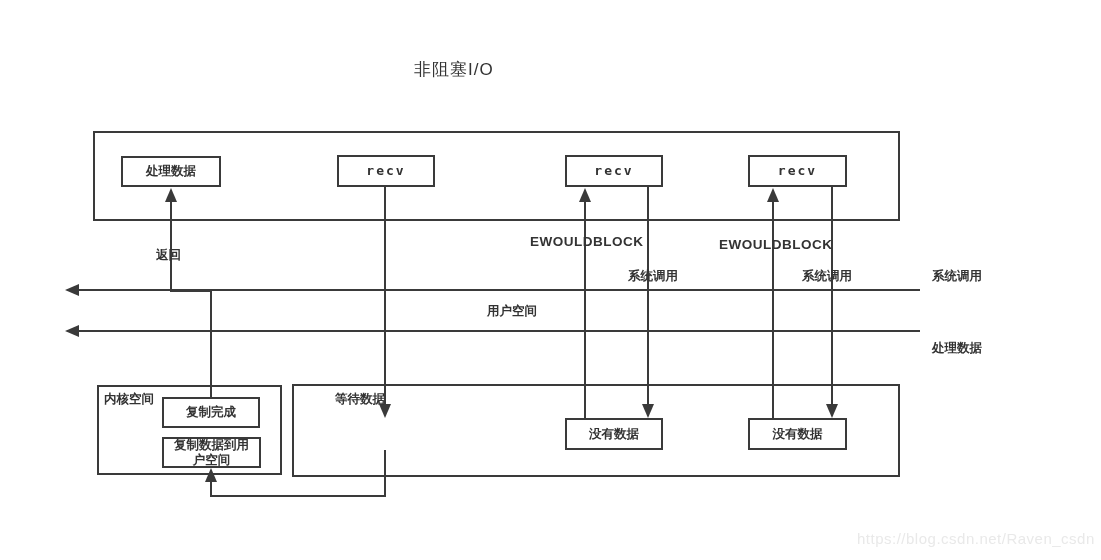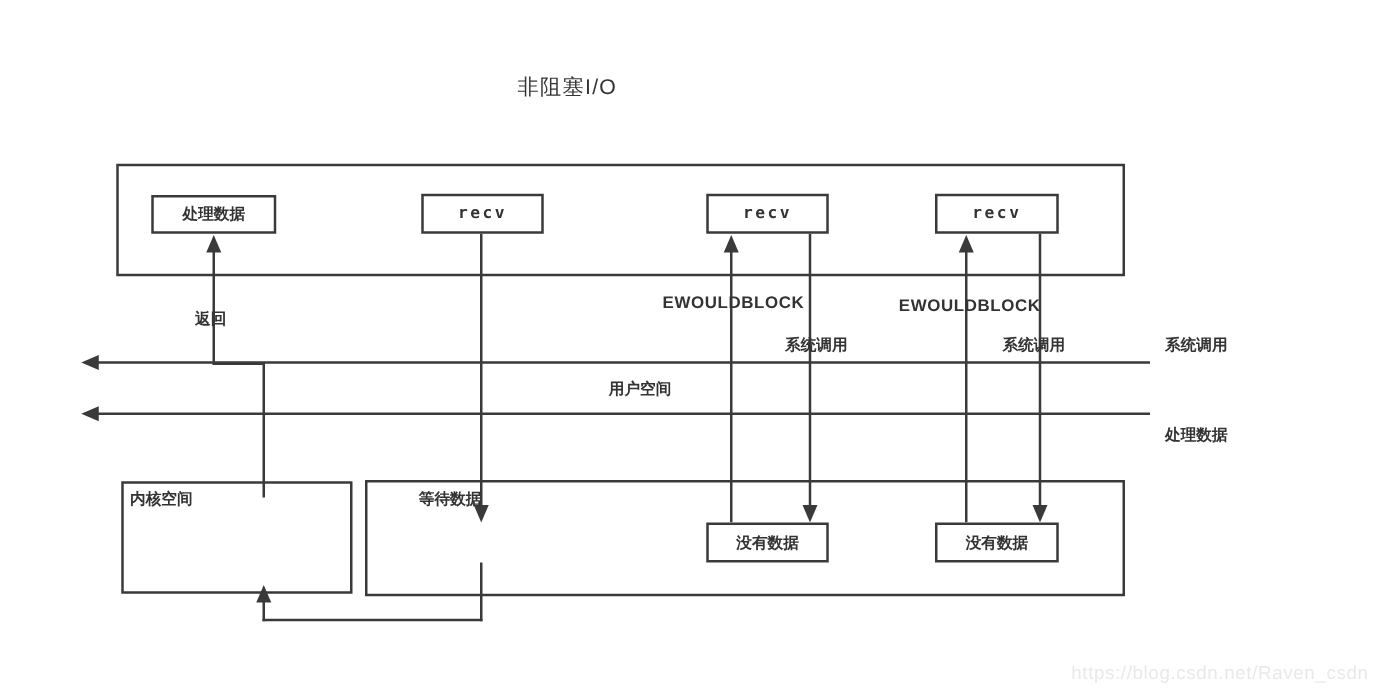--- a/index.html
+++ b/index.html
@@ -85,20 +85,22 @@
   <div class="lbl en" style="left:530px;top:234px;">EWOULDBLOCK</div>
   <div class="lbl en" style="left:719px;top:237px;">EWOULDBLOCK</div>
   <div class="lbl" style="left:628px;top:268px;">系统调用</div>
   <div class="lbl" style="left:802px;top:268px;">系统调用</div>
   <div class="lbl" style="left:487px;top:303px;">用户空间</div>
   <div class="lbl" style="left:932px;top:268px;">系统调用</div>
   <div class="lbl" style="left:932px;top:340px;">处理数据</div>
 
   <div class="frame" style="left:97px;top:385px;width:185px;height:90px;"></div>
   <div class="grouplbl" style="left:104px;top:391px;">内核空间</div>
+  <div class="node" style="left:162px;top:397px;width:98px;height:31px;">复制完成</div>
+  <div class="node" style="left:162px;top:437px;width:99px;height:31px;padding:0 7px;">复制数据到用户空间</div>
 
   <div class="frame" style="left:292px;top:384px;width:608px;height:93px;"></div>
   <div class="grouplbl" style="left:299px;top:391px;margin-left:36px;">等待数据</div>
   <div class="node" style="left:565px;top:418px;width:98px;height:32px;">没有数据</div>
   <div class="node" style="left:748px;top:418px;width:99px;height:32px;">没有数据</div>
 
   <div class="vline" style="left:384px;top:450px;height:47px;"></div>
   <div class="hline" style="left:210px;top:495px;width:176px;"></div>
   <div class="vline" style="left:210px;top:481px;height:16px;"></div>
   <div class="arr-up" style="left:205px;top:468px;"></div>

